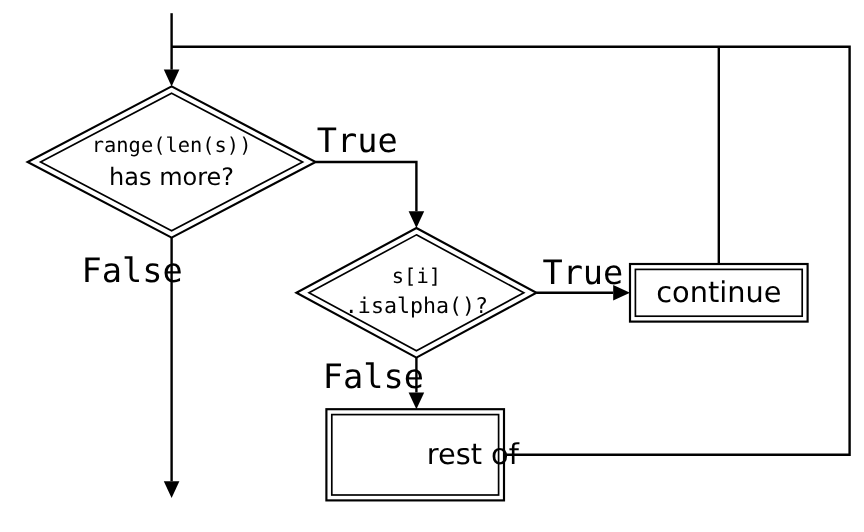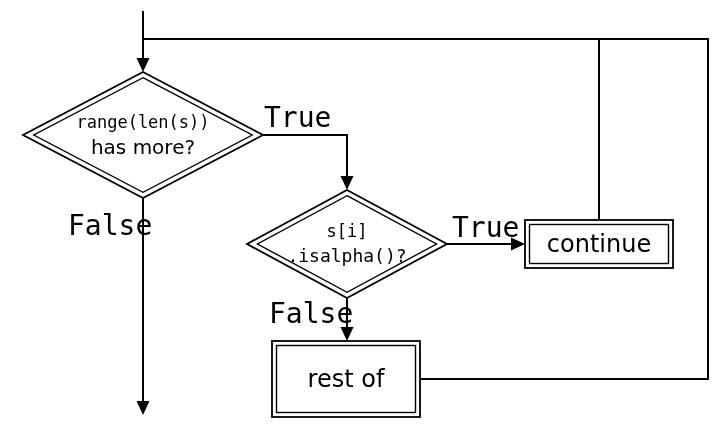--- a/index.html
+++ b/index.html
@@ -124,21 +124,21 @@
     <div class="d1-question">has more?</div>
   </div>
 
   <div class="label diamond-text" style="left:247px; top:219px; width:200px;">
     <div class="d2-code1">s[i]</div>
     <div class="d2-code2">.isalpha()?</div>
   </div>
 
   <div class="label box-label" style="left:525px; top:220px; width:148px; height:48px;">continue</div>
 
-  <div class="label box-label" style="left:272px; top:341px; width:148px; height:76px;">
+  <div class="label box-label" style="left:272px; top:341px; width:148px; height:76px;padding-left:48px;">
     <div>rest of</div>
   </div>
 
   <div class="label edge-label" style="left:264px; top:101px;">True</div>
   <div class="label edge-label" style="left:68px; top:209px;">False</div>
   <div class="label edge-label" style="left:452px; top:211px;">True</div>
   <div class="label edge-label" style="left:269px; top:297px;">False</div>
 
 </div>
 

